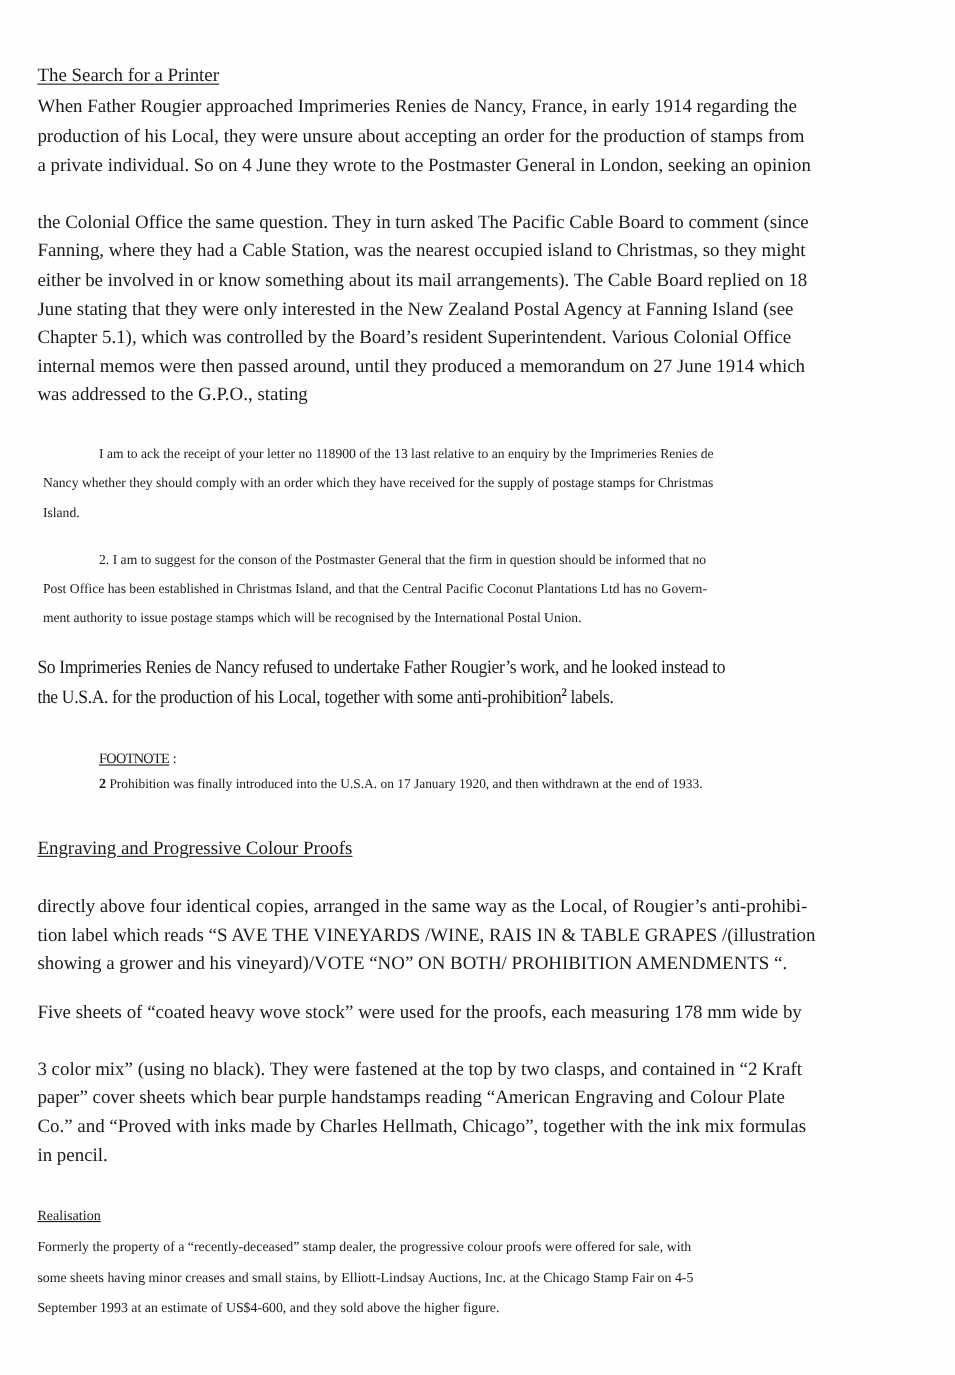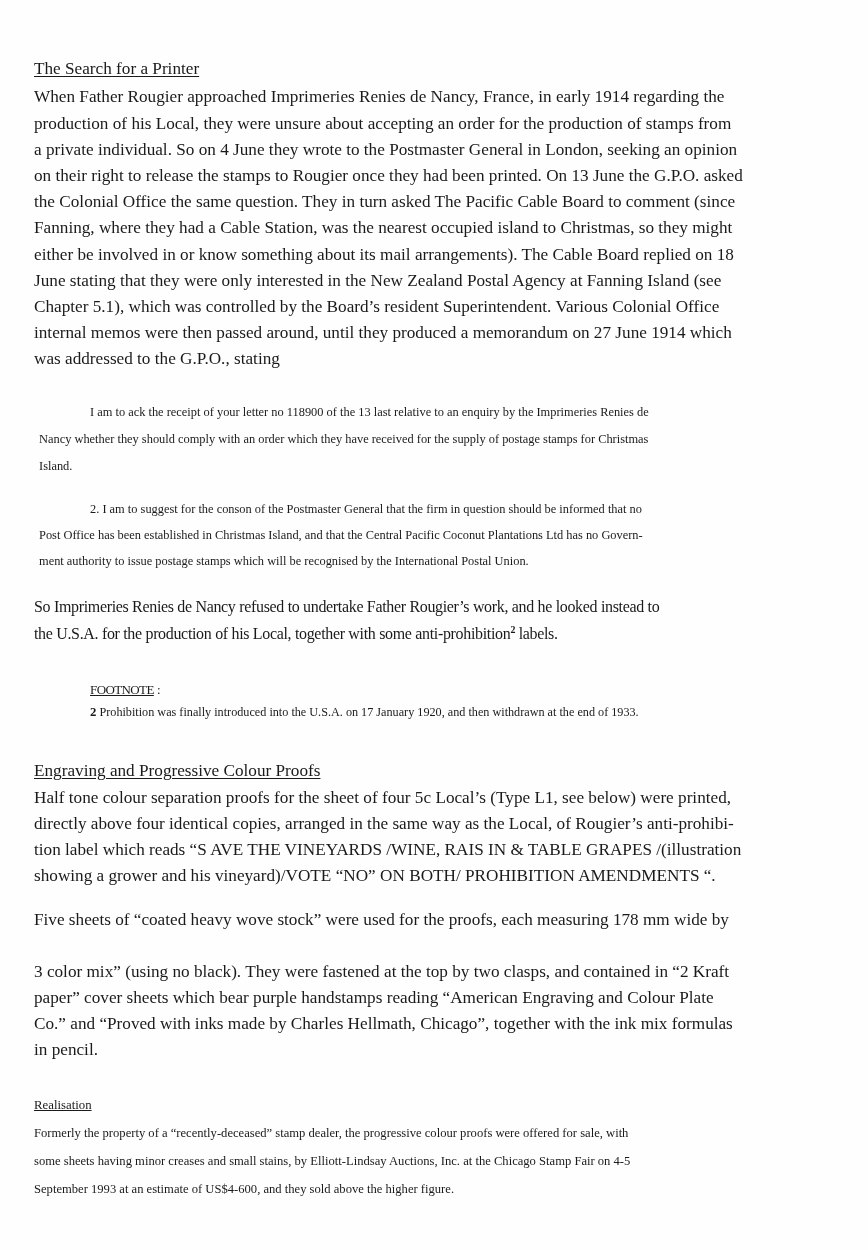--- a/index.html
+++ b/index.html
@@ -21,21 +21,20 @@
 </style>
 </head>
 <body>
 
 <div class="page">
 
   <div class="line heading" style="top:59px;">The Search for a Printer</div>
   <div class="line body-line" style="top:87px;">When Father Rougier approached Imprimeries Renies de Nancy, France, in early 1914 regarding the</div>
   <div class="line body-line" style="top:114px;">production of his Local, they were unsure about accepting an order for the production of stamps from</div>
   <div class="line body-line" style="top:140px;">a private individual. So on 4 June they wrote to the Postmaster General in London, seeking an opinion</div>
-  <div class="line body-line" style="top:166px;">on their right to release the stamps to Rougier once they had been printed. On 13 June the G.P.O. asked</div>
   <div class="line body-line" style="top:192px;">the Colonial Office the same question. They in turn asked The Pacific Cable Board to comment (since</div>
   <div class="line body-line" style="top:218px;">Fanning, where they had a Cable Station, was the nearest occupied island to Christmas, so they might</div>
   <div class="line body-line" style="top:245px;">either be involved in or know something about its mail arrangements). The Cable Board replied on 18</div>
   <div class="line body-line" style="top:271px;">June stating that they were only interested in the New Zealand Postal Agency at Fanning Island (see</div>
   <div class="line body-line" style="top:297px;">Chapter 5.1), which was controlled by the Board’s resident Superintendent. Various Colonial Office</div>
   <div class="line body-line" style="top:323px;">internal memos were then passed around, until they produced a memorandum on 27 June 1914 which</div>
   <div class="line body-line" style="top:349px;">was addressed to the G.P.O., stating</div>
 
   <div class="line quote-line quote-indent" style="top:405px;">I am to ack the receipt of your letter no 118900 of the 13 last relative to an enquiry by the Imprimeries Renies de</div>
   <div class="line quote-line" style="top:432px;">Nancy whether they should comply with an order which they have received for the supply of postage stamps for Christmas</div>
@@ -45,21 +44,20 @@
   <div class="line quote-line" style="top:528px;">Post Office has been established in Christmas Island, and that the Central Pacific Coconut Plantations Ltd has no Govern-</div>
   <div class="line quote-line" style="top:554px;">ment authority to issue postage stamps which will be recognised by the International Postal Union.</div>
 
   <div class="line narrow" style="top:597px;">So Imprimeries Renies de Nancy refused to undertake Father Rougier’s work, and he looked instead to</div>
   <div class="line narrow" style="top:624px;"><span>the U.S.A. for the production of his Local, together with some anti-prohibition</span><sup>2</sup><span> labels.</span></div>
 
   <div class="line fn-heading" style="top:682px;"><span class="u">FOOTNOTE</span><span> :</span></div>
   <div class="line fn-line" style="top:705px;"><span class="fn-num">2</span><span> Prohibition was finally introduced into the U.S.A. on 17 January 1920, and then withdrawn at the end of 1933.</span></div>
 
   <div class="line heading" style="top:761px;">Engraving and Progressive Colour Proofs</div>
-  <div class="line body-line" style="top:788px;">Half tone colour separation proofs for the sheet of four 5c Local’s (Type L1, see below) were printed,</div>
   <div class="line body-line" style="top:814px;">directly above four identical copies, arranged in the same way as the Local, of Rougier’s anti-prohibi-</div>
   <div class="line body-line" style="top:840px;">tion label which reads “S AVE THE VINEYARDS /WINE, RAIS IN &amp; TABLE GRAPES /(illustration</div>
   <div class="line body-line" style="top:866px;">showing a grower and his vineyard)/VOTE “NO” ON BOTH/ PROHIBITION AMENDMENTS “.</div>
 
   <div class="line body-line" style="top:910px;">Five sheets of “coated heavy wove stock” were used for the proofs, each measuring 178 mm wide by</div>
   <div class="line body-line" style="top:962px;">3 color mix” (using no black). They were fastened at the top by two clasps, and contained in “2 Kraft</div>
   <div class="line body-line" style="top:988px;">paper” cover sheets which bear purple handstamps reading “American Engraving and Colour Plate</div>
   <div class="line body-line" style="top:1014px;text-align:center;">Co.” and “Proved with inks made by Charles Hellmath, Chicago”, together with the ink mix formulas</div>
   <div class="line body-line" style="top:1040px;">in pencil.</div>
 

